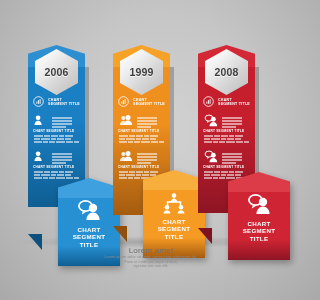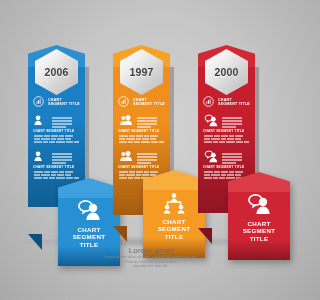--- a/index.html
+++ b/index.html
@@ -213,21 +213,21 @@
           <div class="ttitle">CHART<br>SEGMENT<br>TITLE</div>
         </div>
       </div>
       <div class="fold" style="left:28px;top:234px;position:absolute;background:#0d4f7d"></div>
       <div class="col c1" style="left:113px">
         <div class="ribbon" style="margin-top:45px">
           <div class="cap" style="background:linear-gradient(180deg,#f5a227 0%,#f5a227 100%)"></div>
           <div class="body" style="height:148px;background:linear-gradient(180deg,#ef8f1e 0%,#ef8f1e 38%,#a55c10 100%)">
             <div class="hexwrap">
               <div class="hex">
-                <span>1997</span>
+                <span>1999</span>
               </div>
             </div>
             <div class="seg">
               <div class="row">
                 <svg class="icon" width="11" height="11" viewBox="0 0 24 24">
                   <circle cx="12" cy="12" r="10.5" fill="none" stroke="#ffffff" stroke-width="1.8"></circle>
                   <rect x="7.5" y="12" width="2" height="5" fill="#ffffff"></rect>
                   <rect x="11" y="9" width="2" height="8" fill="#ffffff"></rect>
                   <rect x="14.5" y="7" width="2" height="10" fill="#ffffff"></rect>
                 </svg>
@@ -322,21 +322,21 @@
           <div class="ttitle">CHART<br>SEGMENT<br>TITLE</div>
         </div>
       </div>
       <div class="fold" style="left:113px;top:226px;position:absolute;background:#8f4f0d"></div>
       <div class="col c2" style="left:198px">
         <div class="ribbon" style="margin-top:45px">
           <div class="cap" style="background:linear-gradient(180deg,#d32836 0%,#d32836 100%)"></div>
           <div class="body" style="height:146px;background:linear-gradient(180deg,#c51f2e 0%,#c51f2e 38%,#8e1524 100%)">
             <div class="hexwrap">
               <div class="hex">
-                <span>2000</span>
+                <span>2008</span>
               </div>
             </div>
             <div class="seg">
               <div class="row">
                 <svg class="icon" width="11" height="11" viewBox="0 0 24 24">
                   <circle cx="12" cy="12" r="10.5" fill="none" stroke="#ffffff" stroke-width="1.8"></circle>
                   <rect x="7.5" y="12" width="2" height="5" fill="#ffffff"></rect>
                   <rect x="11" y="9" width="2" height="8" fill="#ffffff"></rect>
                   <rect x="14.5" y="7" width="2" height="10" fill="#ffffff"></rect>
                 </svg>

